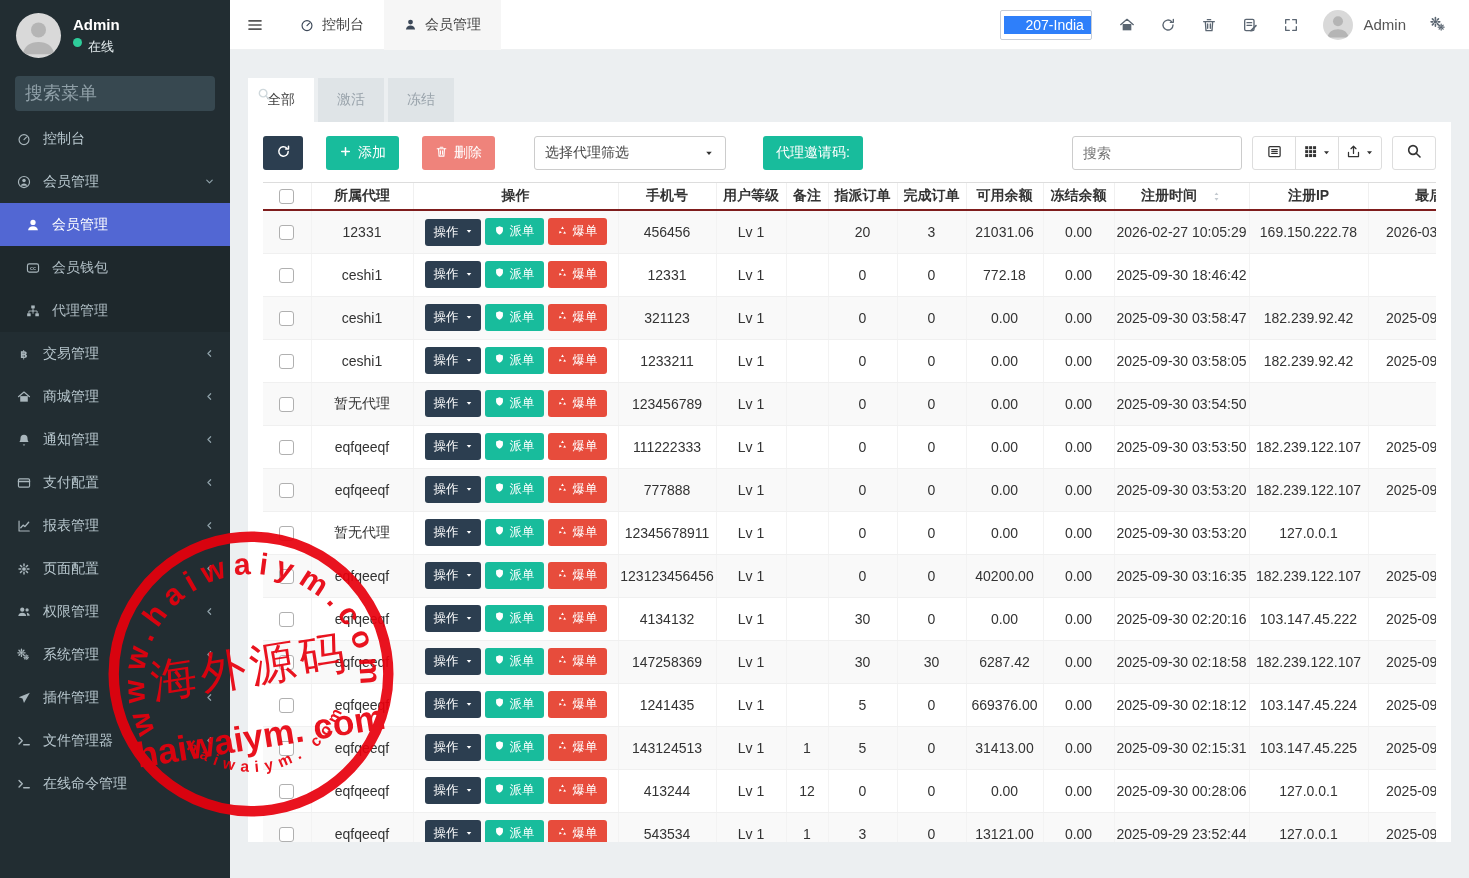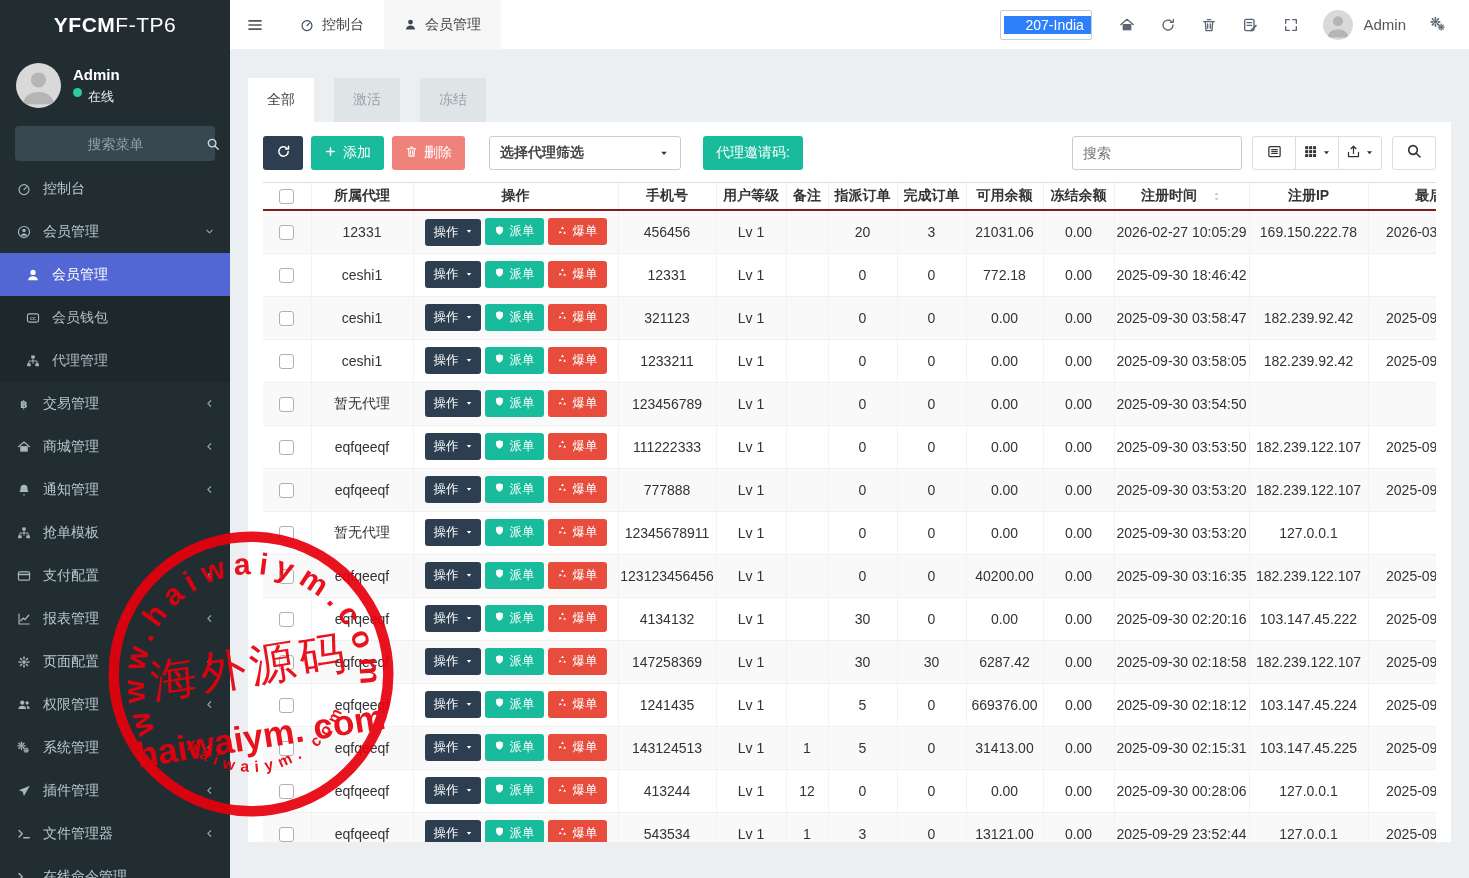--- a/index.html
+++ b/index.html
@@ -15,21 +15,21 @@
   .user-panel { display:flex; align-items:center; gap:12px; padding:13px 16px 10px; }
   .avatar { width:45px; height:45px; border-radius:50%; background:#d9d9d9;
             overflow:hidden; flex:0 0 45px; }
   .avatar.small { width:30px; height:30px; flex:0 0 30px; }
   .up-name { color:#fff; font-weight:bold; font-size:15px; margin-bottom:5px; }
   .up-status { font-size:13px; color:#e6eef0; display:flex; gap:6px; }
   .dot { width:9px; height:9px; border-radius:50%; background:var(--status-green,#2ecc9a); display:inline-block; }
   .menu-search { margin:8px 15px 6px; background:#374850; border-radius:4px;
                  height:35px; display:flex; align-items:center; padding:0 10px; }
   .menu-search input { flex:1; background:transparent; border:none; outline:none;
-                       color:#fca5a5; font-size:14px; font-family:inherit;text-align:center; }
+                       color:#fca5a5; font-size:18px; font-family:inherit; }
   .menu-search input::placeholder { color:#90a0a8; }
   .menu-search .mi { color:#cfd8dc; display:flex; }
   .menu { margin-top:4px; }
   .menu-item { height:43px; display:flex; align-items:center; gap:11px;
                padding:0 15px; font-size:14px; cursor:pointer; color:#b8c7ce; }
   .menu-item .ic { width:17px; display:flex; justify-content:center; color:#a9b6bc; }
   .menu-item .lbl { flex:1; }
   .menu-item .chev { color:#8ea0a8; display:flex; }
   .submenu { background:var(--submenu-bg,#1e282c); }
   .submenu .menu-item { padding-left:24px; color:#b0bec5; }
@@ -52,37 +52,37 @@
                      padding:1px 21px; white-space:nowrap; }
   .tb-icon { width:41px; height:50px; display:flex; align-items:center; justify-content:center;
              color:#5b6672; cursor:pointer; }
   .tb-user { display:flex; align-items:center; gap:10px; padding:0 12px; cursor:pointer; }
   .tb-user .nm { font-size:15px; color:#555; }
 
   
   .main { position:absolute; left:230px; right:0; top:50px; bottom:0;
           background:var(--content-bg,#eceff1); overflow:hidden; }
   .card { margin:28px 18px 0; }
-  .tab-strip { display:flex; gap:20px; }
+  .tab-strip { display:flex; gap:4px; }
   .ctab { padding:13px 19px; background:#dfe4e7; color:#9aa4ac; font-size:14px; cursor:pointer; }
   .ctab.active { background:#fff; color:#444; }
   .card-body { background:#fff; padding:14px 15px 0; height:720px; overflow:hidden; }
 
   .toolbar { display:flex; align-items:center; }
-  .tleft { display:flex; align-items:center; gap:8px; }
+  .tleft { display:flex; align-items:center; gap:23px; }
   .btn { height:34px; border:none; border-radius:3px; color:#fff; font-size:14px;
          font-family:inherit; display:inline-flex; align-items:center; gap:6px;
          padding:0 13px; cursor:pointer; }
   .btn-dark  { background:var(--dark-btn,#2c3e50); width:40px; justify-content:center; padding:0; }
   .btn-green { background:var(--accent-green,#18bc9c); }
   .btn-red   { background:var(--danger-muted,#ef837b); }
   .btn-invite { margin-left:14px; }
   .select-box { width:192px; height:34px; border:1px solid #ccc; border-radius:3px;
                 background:#fff; display:flex; align-items:center; padding:0 10px;
-                font-size:14px; color:#444; margin-left:16px; cursor:pointer;font-weight:bold; }
+                font-size:14px; color:#444; margin-left:16px; cursor:pointer; }
   .select-box .caret { margin-left:auto; color:#333; display:flex; }
   .tright { margin-left:auto; display:flex; align-items:center; }
   .search-input { width:170px; height:34px; border:1px solid #ccc; border-radius:3px;
                   padding:0 10px; font-size:14px; color:#555; font-family:inherit; outline:none; }
   .btn-group { display:flex; margin-left:10px; }
   .icon-btn { width:44px; height:34px; border:1px solid #ddd; background:#fff; color:#333;
               display:inline-flex; align-items:center; justify-content:center; gap:3px;
               cursor:pointer; margin-left:-1px; }
   .btn-group .icon-btn:first-child { border-radius:3px 0 0 3px; margin-left:0; }
   .btn-group .icon-btn:last-child { border-radius:0 3px 3px 0; }
@@ -118,24 +118,20 @@
                  font-family:"Liberation Sans",sans-serif; }
   .wm .arc-small { font-size:15px; font-weight:bold; letter-spacing:6px;
                    font-family:"Liberation Sans",sans-serif; }
   .wm .center-cn { font-size:44px; font-family:"DejaVu Serif",serif; letter-spacing:4px; }
   .wm .line-en { font-size:34px; font-weight:bold; font-family:"Liberation Sans",sans-serif; }
 </style>
 </head>
 <body>
 
 <div class="sidebar">
-  <div class="brand">
-    <b>YFCM</b>
-      <span>F-TP6</span>
-  </div>
   <div class="user-panel">
     <div class="avatar">
       <svg viewBox="0 0 24 24" width="45" height="45">
           <circle cx="12" cy="9" r="4" fill="#b5b5b5"></circle>
           <path d="M3.5 22c.9-4.4 4-6.6 8.5-6.6s7.6 2.2 8.5 6.6z" fill="#b5b5b5"></path>
         </svg>
     </div>
     <div>
       <div class="up-name">Admin</div>
       <div class="up-status">
@@ -242,31 +238,20 @@
             <path d="M12 3a6 6 0 0 0-6 6c0 5-2 6.5-2 6.5h16s-2-1.5-2-6.5a6 6 0 0 0-6-6z" fill="currentColor" stroke="none"></path>
             <path d="M10 19.5a2 2 0 0 0 4 0z" fill="currentColor" stroke="none"></path>
           </svg>
         </span>
         <span class="lbl">通知管理</span>
         <span class="chev">
           <svg viewBox="0 0 24 24" width="11" height="11" fill="none" stroke="currentColor" stroke-width="2" stroke-linecap="round" stroke-linejoin="round">
             <path d="M14.5 6l-6 6 6 6" stroke-width="2.6"></path>
           </svg>
         </span>
-      </div>
-      <div class="menu-item">
-        <span class="ic">
-          <svg viewBox="0 0 24 24" width="14" height="14" fill="none" stroke="currentColor" stroke-width="2" stroke-linecap="round" stroke-linejoin="round">
-            <rect x="9" y="2.5" width="6" height="5" fill="currentColor" stroke="none"></rect>
-            <rect x="2" y="16" width="6" height="5" fill="currentColor" stroke="none"></rect>
-            <rect x="16" y="16" width="6" height="5" fill="currentColor" stroke="none"></rect>
-            <path d="M12 7.5V12M5 16v-4h14v4M12 12v4" stroke-width="1.6"></path>
-          </svg>
-        </span>
-        <span class="lbl">抢单模板</span>
       </div>
       <div class="menu-item">
         <span class="ic">
           <svg viewBox="0 0 24 24" width="14" height="14" fill="none" stroke="currentColor" stroke-width="2" stroke-linecap="round" stroke-linejoin="round">
             <rect x="2.5" y="5" width="19" height="14" rx="2"></rect>
             <path d="M2.5 9.5h19" stroke-width="2.4"></path>
           </svg>
         </span>
         <span class="lbl">支付配置</span>
         <span class="chev">

